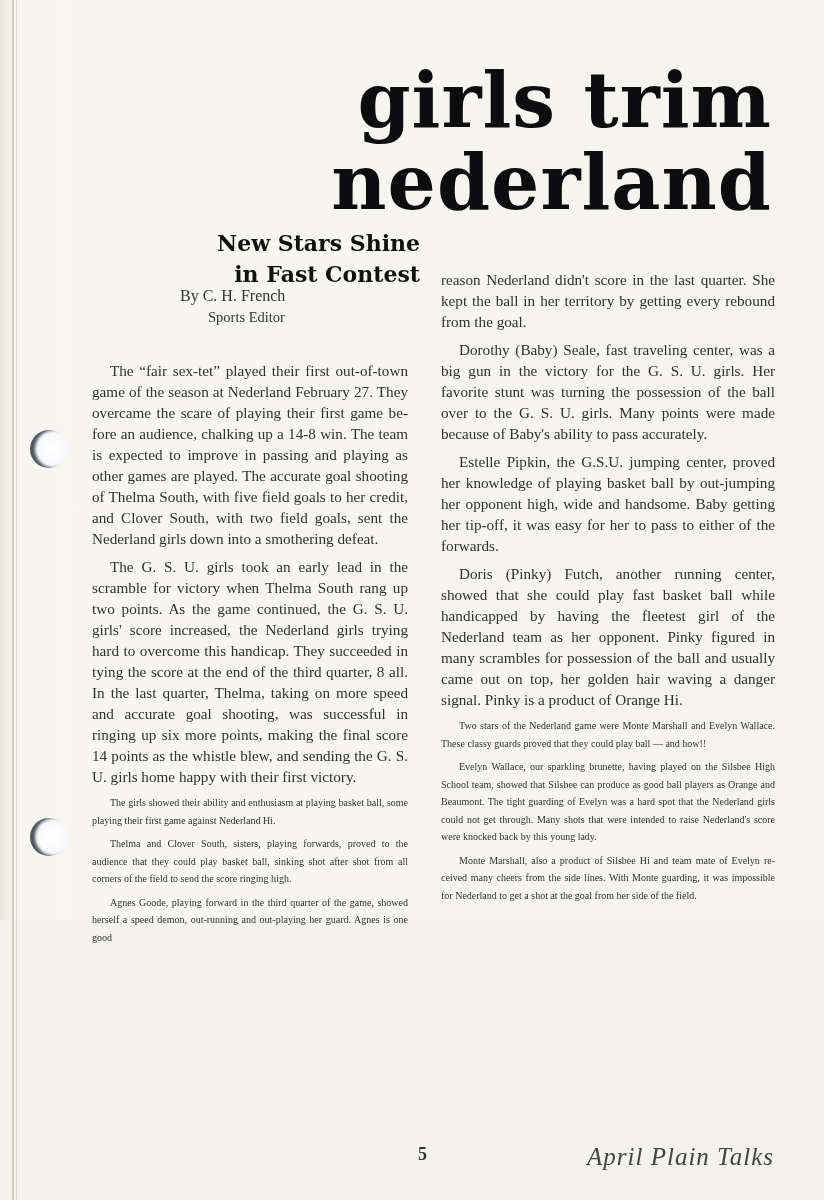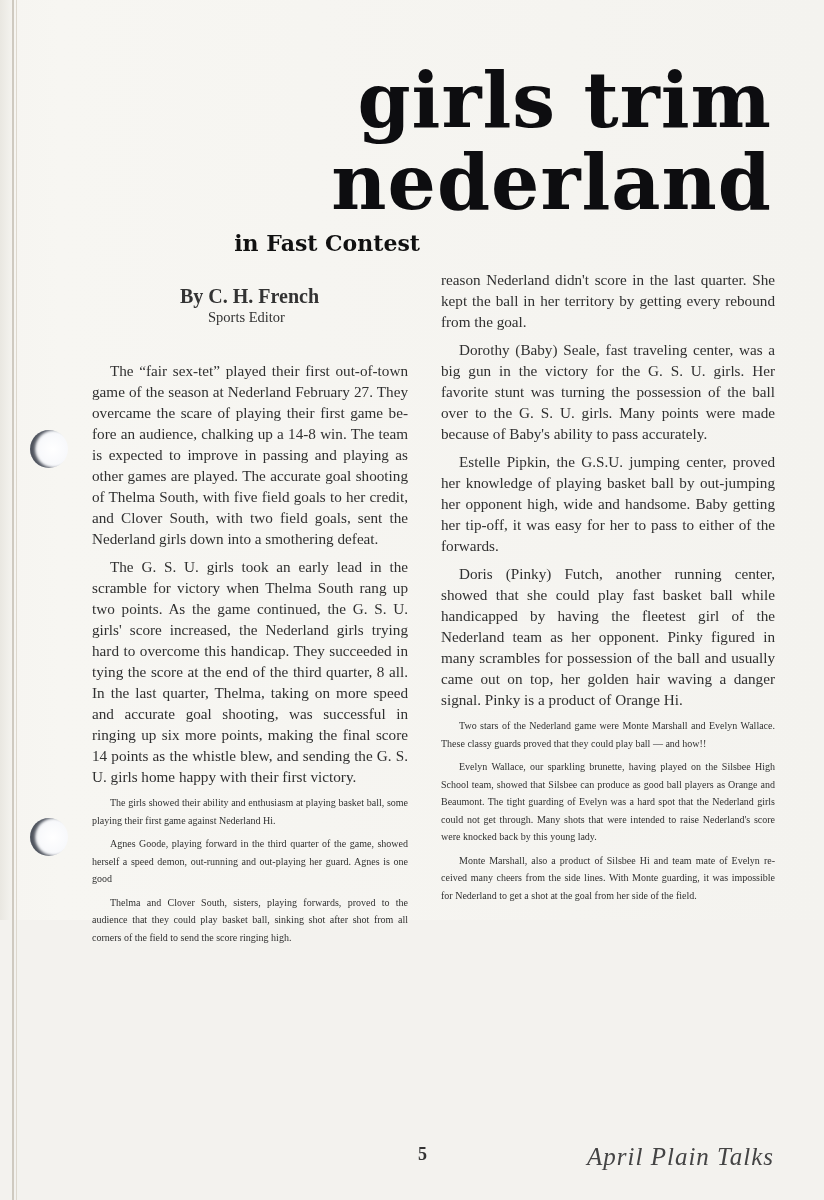--- a/index.html
+++ b/index.html
@@ -39,21 +39,21 @@
   .subhead {
     position: absolute; left: 150px; top: 228px; width: 270px;
     text-align: right;
     font-family: "DejaVu Serif", serif;
     font-weight: bold;
     font-size: 22px; line-height: 31px;
     color: #111;
   }
   .byline {
     position: absolute; left: 180px; top: 286px;
-    font-size: 20px; line-height: 20px; font-weight: bold; color: #333;
+    font-size: 16px; line-height: 20px; font-weight: normal; color: #333;
     font-family: "Liberation Serif", serif;
   }
   .byline-role {
     position: absolute; left: 196px; top: 307px;
     font-size: 14.5px; line-height: 20px; color: #333;
     font-family: "Liberation Serif", serif;
     margin-left: 12px;
   }
   .col {
     position: absolute;
@@ -87,32 +87,33 @@
   <div class="binding-edge2"></div>
   <div class="punch-hole" style="left:30px; top:430px;"></div>
   <div class="punch-hole" style="left:30px; top:818px;"></div>
 
   <div class="headline">
     <div>girls trim</div>
     <div>nederland</div>
   </div>
 
   <div class="subhead">
+    <div>New Stars Shine</div>
     <div>in Fast Contest</div>
   </div>
 
   <div class="byline">By C. H. French</div>
   <div class="byline-role">Sports Editor</div>
 
   <div class="col col-left">
     <p>The “fair sex-tet” played their first out-of-town game of the season at Ne­derland February 27.  They overcame the scare of playing their first game be­fore an audience, chalking up a 14-8 win.  The team is expected to improve in passing and playing as other games are played.  The accurate goal shooting of Thelma South, with five field goals to her credit, and Clover South, with two field goals, sent the Nederland girls down into a smothering defeat.</p>
     <p>The G. S. U. girls took an early lead in the scramble for victory when Thelma South rang up two points.  As the game continued, the G. S. U. girls' score in­creased, the Nederland girls trying hard to overcome this handicap.  They suc­ceeded in tying the score at the end of the third quarter, 8 all.  In the last quarter, Thelma, taking on more speed and accurate goal shooting, was success­ful in ringing up six more points, mak­ing the final score 14 points as the whis­tle blew, and sending the G. S. U. girls home happy with their first victory.</p>
     <p class="tight">The girls showed their ability and enthusiasm at playing basket ball, some playing their first game against Ne­derland Hi.</p>
+    <p class="tight">Thelma and Clover South, sisters, play­ing forwards, proved to the audience that they could play basket ball, sinking shot after shot from all corners of the field to send the score ringing high.</p>
     <p class="tight">Agnes Goode, playing forward in the third quarter of the game, showed her­self a speed demon, out-running and out-playing her guard.  Agnes is one good</p>
-    <p class="tight">Thelma and Clover South, sisters, play­ing forwards, proved to the audience that they could play basket ball, sinking shot after shot from all corners of the field to send the score ringing high.</p>
   </div>
 
   <div class="col col-right">
     <p class="noindent">reason Nederland didn't score in the last quarter.  She kept the ball in her terri­tory by getting every rebound from the goal.</p>
     <p>Dorothy (Baby) Seale, fast traveling center, was a big gun in the victory for the G. S. U. girls.  Her favorite stunt was turning the possession of the ball over to the G. S. U. girls.  Many points were made because of Baby's ability to pass accurately.</p>
     <p>Estelle Pipkin, the G.S.U. jumping cen­ter, proved her knowledge of playing basket ball by out-jumping her oppon­ent high, wide and handsome.  Baby getting her tip-off, it was easy for her to pass to either of the forwards.</p>
     <p>Doris (Pinky) Futch, another running center, showed that she could play fast basket ball while handicapped by having the fleetest girl of the Nederland team as her opponent.  Pinky figured in many scrambles for possession of the ball and usually came out on top, her golden hair waving a danger signal.  Pinky is a pro­duct of Orange Hi.</p>
     <p class="tight">Two stars of the Nederland game were Monte Marshall and Evelyn Wallace. These classy guards proved that they could play ball — and how!!</p>
     <p class="tight">Evelyn Wallace, our sparkling bru­nette, having played on the Silsbee High School team, showed that Silsbee can produce as good ball players as Orange and Beaumont.  The tight guarding of Evelyn was a hard spot that the Ne­derland girls could not get through. Many shots that were intended to raise Nederland's score were knocked back by this young lady.</p>
     <p class="tight">Monte Marshall, also a product of Sils­bee Hi and team mate of Evelyn re­ceived many cheers from the side lines. With Monte guarding, it was impossible for Nederland to get a shot at the goal from her side of the field.</p>

